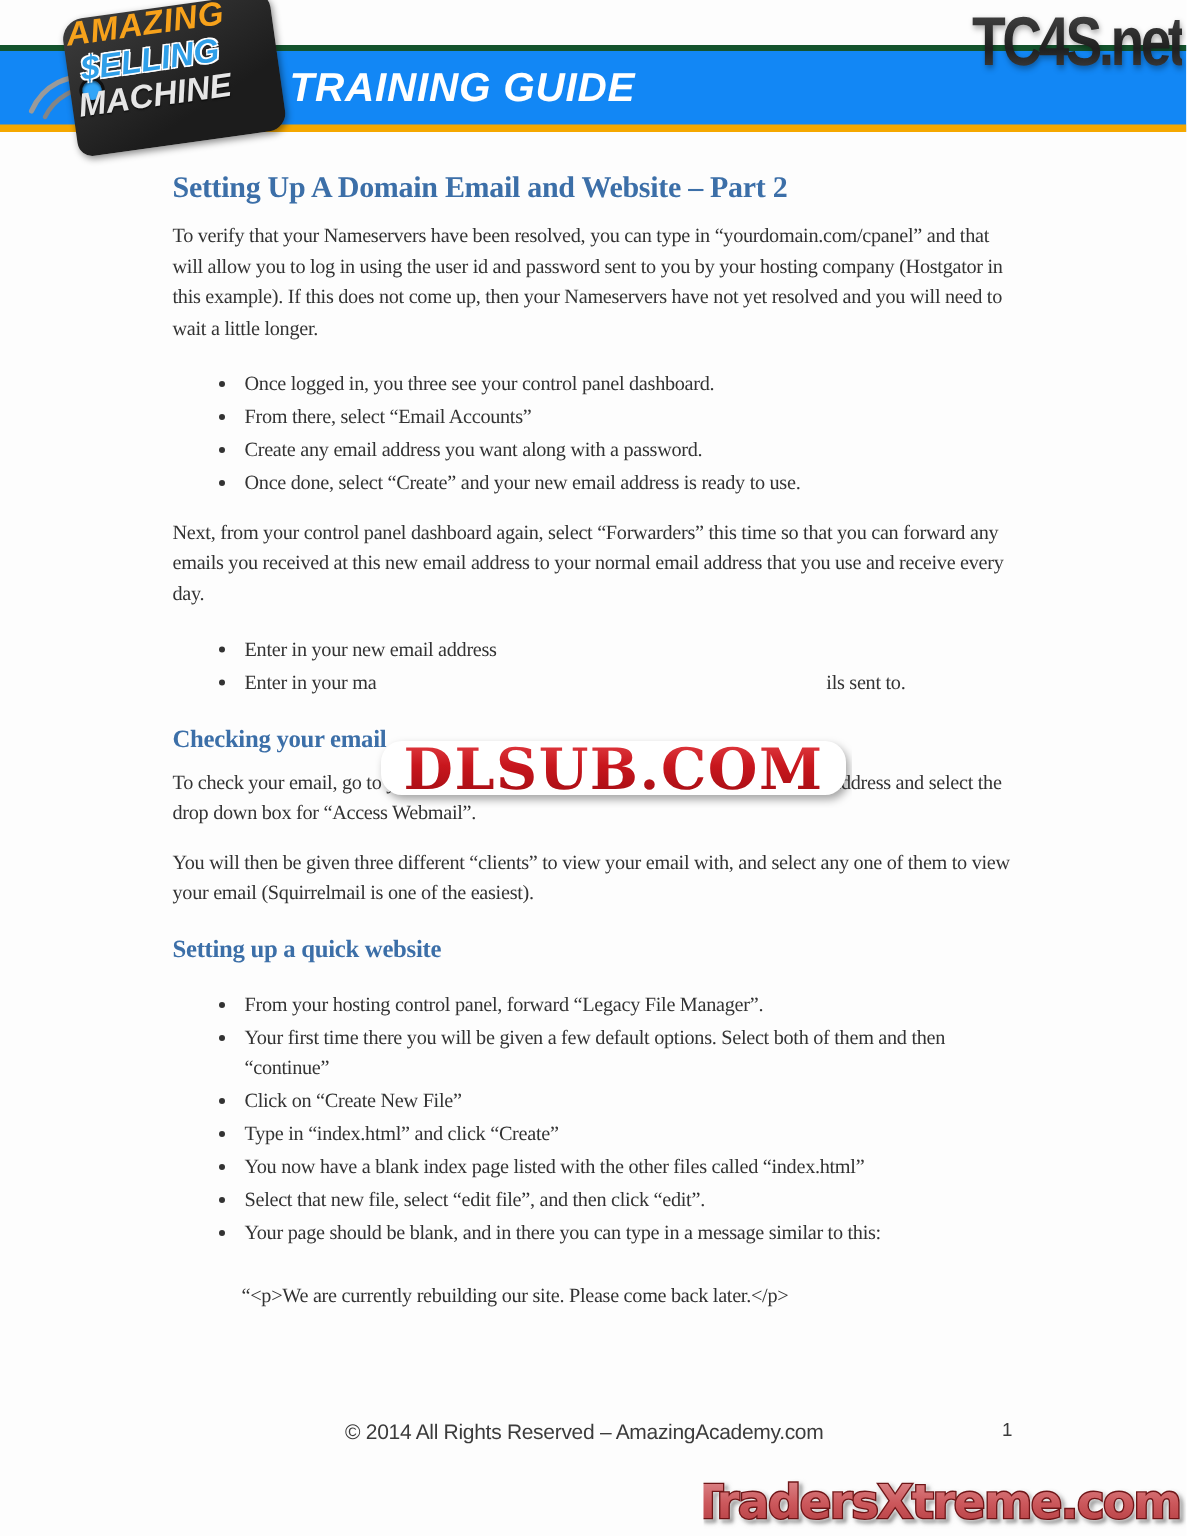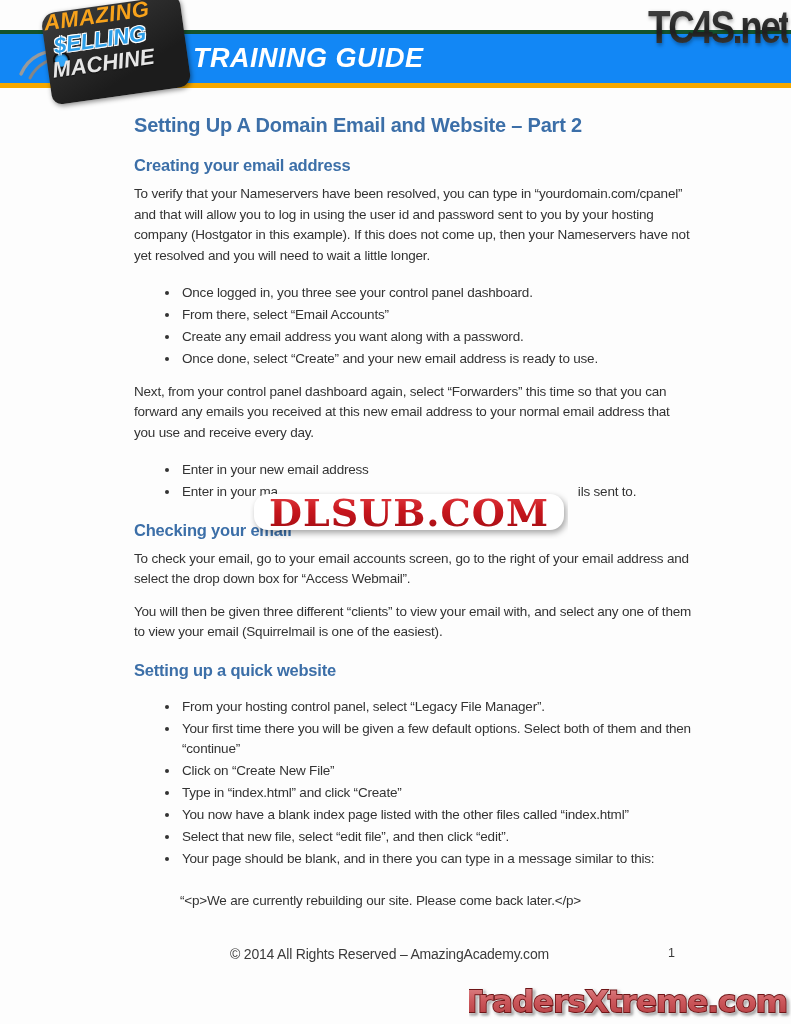--- a/index.html
+++ b/index.html
@@ -29,22 +29,22 @@
   .tag-text { position:absolute; left:24px; top:4px; width:112px; text-align:center;
               transform:rotate(-8deg); line-height:1.08; }
   .tag-l1 { color:#F7A21B; font-size:22px; font-weight:800; font-style:italic; letter-spacing:0.5px; }
   .tag-l2 { color:#2F9FE8; font-size:22px; font-weight:800; font-style:italic;
             text-shadow:-1px -1px 0 #fff, 1px -1px 0 #fff, -1px 1px 0 #fff, 1px 1px 0 #fff; }
   .tag-l3 { color:#E6E6E6; font-size:22px; font-weight:800; font-style:italic;
             text-shadow:0 1px 1px rgba(0,0,0,0.6); }
   .tag-string { position:absolute; left:-4px; top:44px; }
 
   
-  main { position:absolute; left:134px; top:98px; width:560px; color:#333333;
-         font-size:13.5px; line-height:20.5px; letter-spacing:-0.2px; }
+  main { position:absolute; left:115px; top:98px; width:560px; color:#333333;
+         font-size:13.5px; line-height:20.5px; letter-spacing:-0.2px;font-family:Liberation Serif, serif; }
   h1 { color:#3C6FA8; font-size:20px; line-height:25px; margin-top:15px; letter-spacing:-0.2px; }
   .subtitle { margin-top:9px; text-align:center; font-weight:bold; font-style:italic;
               text-decoration:underline; color:#262626; }
   h2 { color:#3C6FA8; font-size:16.5px; line-height:20px; margin-top:17px; margin-bottom:9px;
        letter-spacing:-0.2px; }
   p { margin-top:9px; margin-bottom:12px; }
   ul { margin-top:17px; margin-bottom:12px; padding-left:46px; list-style:disc; }
   li { padding-left:2px; margin-bottom:1.5px; }
   .gap-spacer { display:inline-block; width:300px; }
   .code-line { margin-top:21px; padding-left:46px; }
@@ -80,41 +80,40 @@
         <div class="tag-l1">AMAZING</div>
         <div class="tag-l2">$ELLING</div>
         <div class="tag-l3">MACHINE</div>
       </div>
     </div>
   </header>
 
   <main>
     <h1>Setting Up A Domain Email and Website – Part 2</h1>
 
-    <h2>Creating your email address</h2>
     <p>To verify that your Nameservers have been resolved, you can type in “yourdomain.com/cpanel” and that will allow you to log in using the user id and password sent to you by your hosting company (Hostgator in this example).  If this does not come up, then your Nameservers have not yet resolved and you will need to wait a little longer.</p>
     <ul>
       <li>Once logged in, you three see your control panel dashboard.</li>
       <li>From there, select “Email Accounts”</li>
       <li>Create any email address you want along with a password.</li>
       <li>Once done, select “Create” and your new email address is ready to use.</li>
     </ul>
     <p>Next, from your control panel dashboard again, select “Forwarders” this time so that you can forward any emails you received at this new email address to your normal email address that you use and receive every day.</p>
     <ul>
       <li>Enter in your new email address</li>
       <li><span>Enter in your ma</span><span class="gap-spacer"></span><span>ils sent to.</span></li>
     </ul>
 
     <h2>Checking your email</h2>
     <p>To check your email, go to your email accounts screen, go to the right of your email address and select the drop down box for “Access Webmail”.</p>
     <p>You will then be given three different “clients” to view your email with, and select any one of them to view your email (Squirrelmail is one of the easiest).</p>
 
     <h2>Setting up a quick website</h2>
     <ul>
-      <li>From your hosting control panel, select “Legacy File Manager”.</li>
+      <li>From your hosting control panel, forward “Legacy File Manager”.</li>
       <li>Your first time there you will be given a few default options. Select both of them and then “continue”</li>
       <li>Click on “Create New File”</li>
       <li>Type in “index.html” and click “Create”</li>
       <li>You now have a blank index page listed with the other files called “index.html”</li>
       <li>Select that new file, select “edit file”, and then click “edit”.</li>
       <li>Your page should be blank, and in there you can type in a message similar to this:</li>
     </ul>
     <div class="code-line">“&lt;p&gt;We are currently rebuilding our site.  Please come back later.&lt;/p&gt;</div>
   </main>
 

